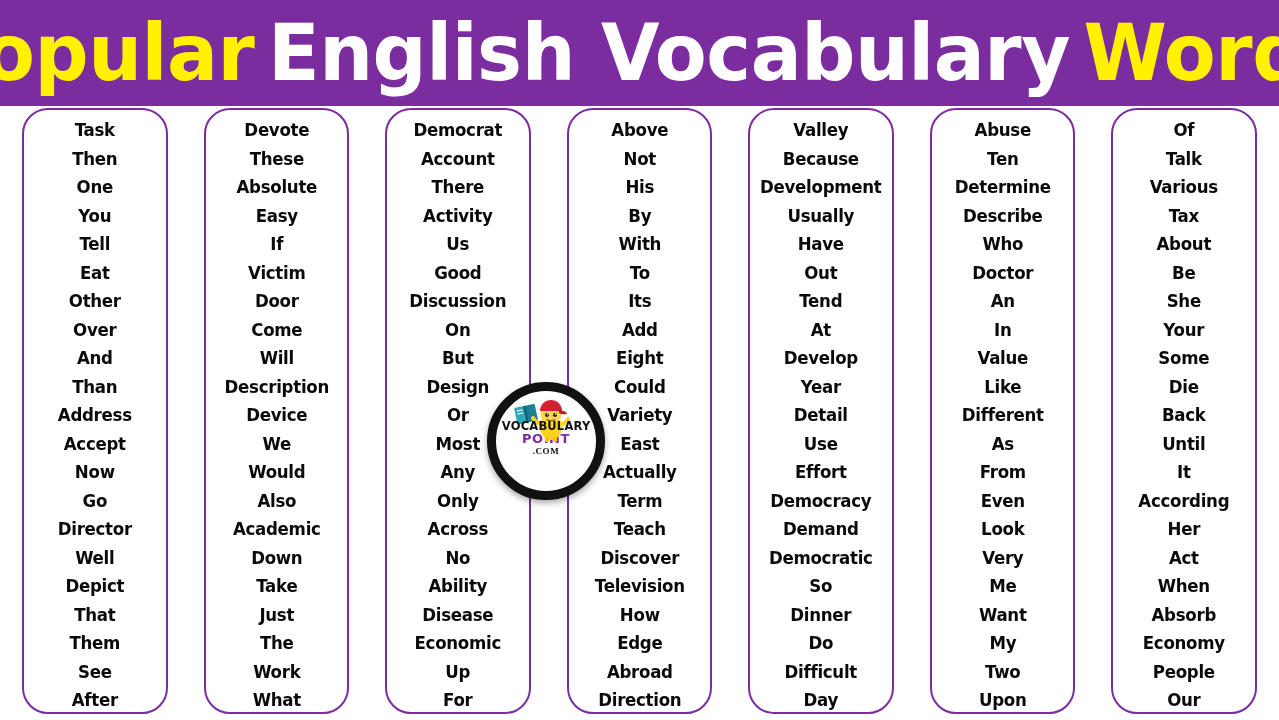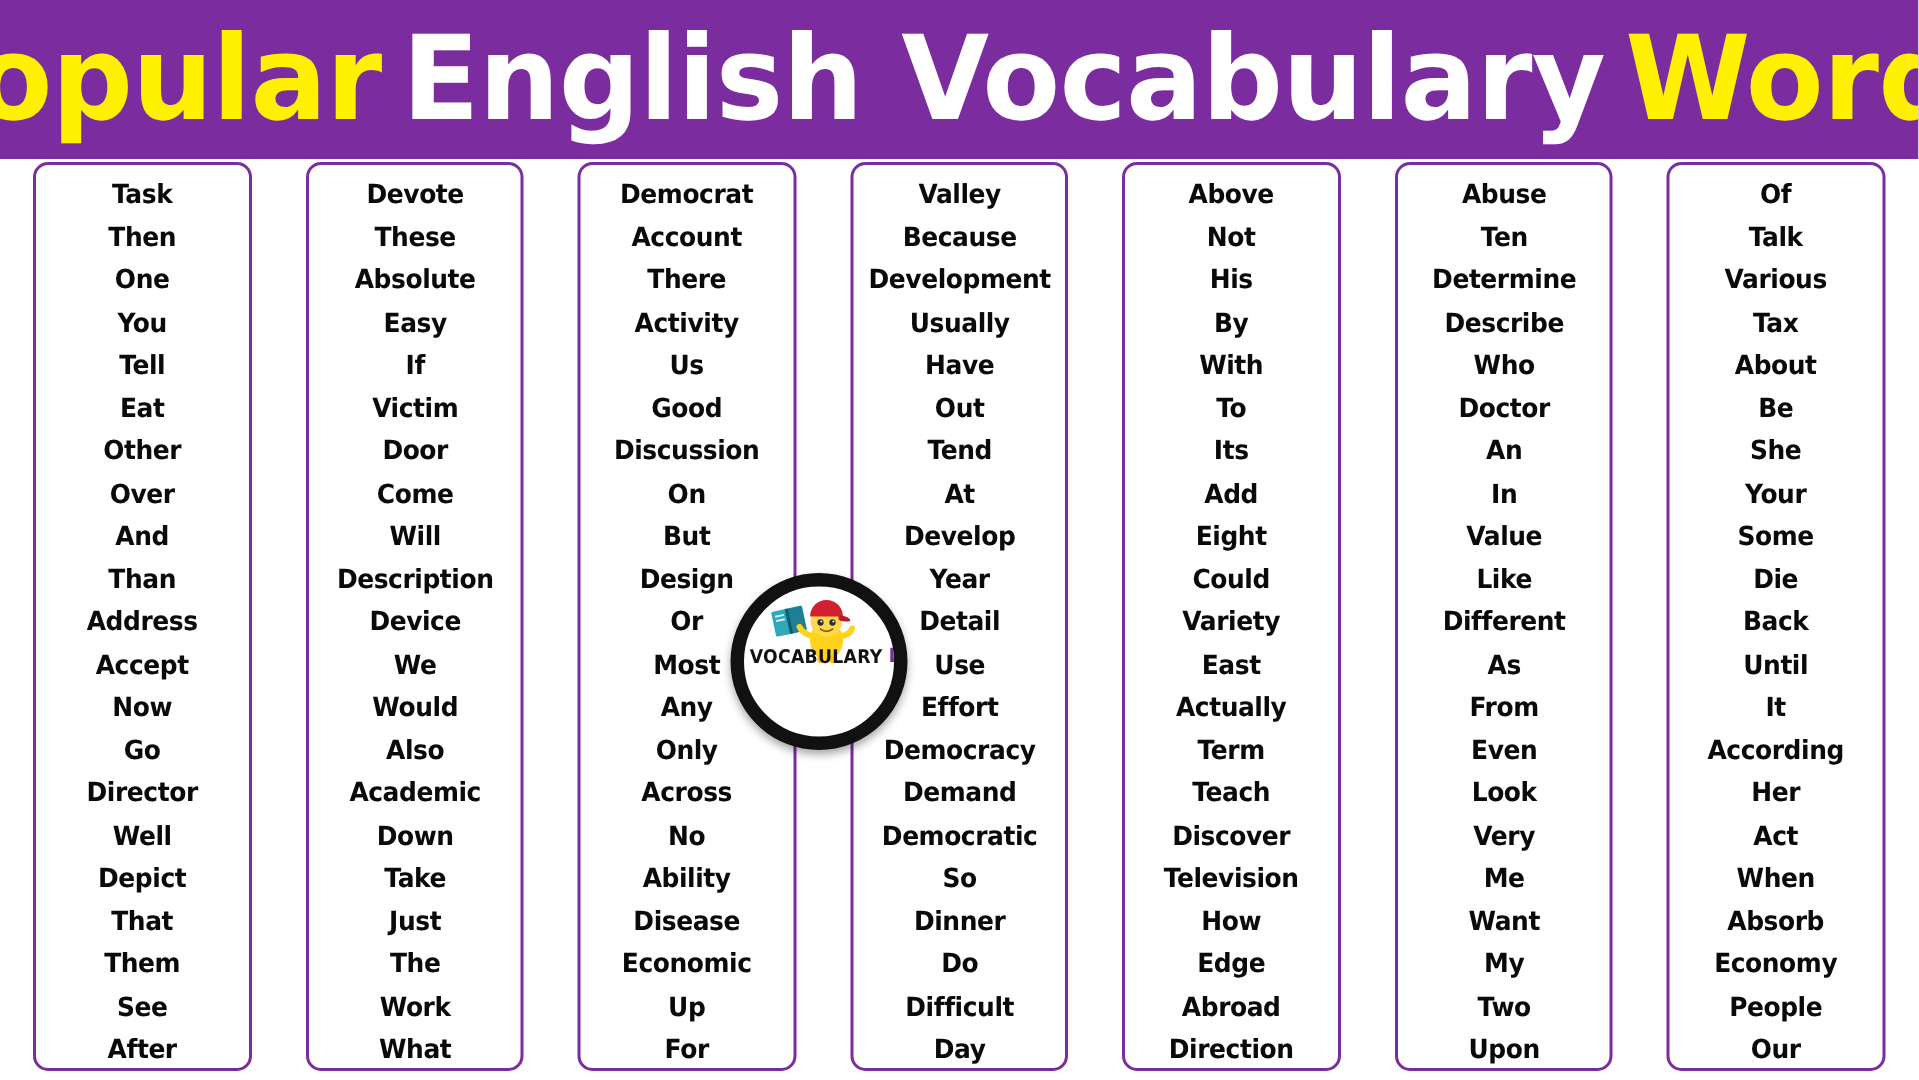--- a/index.html
+++ b/index.html
@@ -45,21 +45,21 @@
     left:0; top:108px;
     width:1279px; height:606px;
     display:flex;
     gap:0;
     padding:0 4px;
   }
   .card {
     flex:1 1 0;
     margin:0 18px;
     border:2.5px solid #7B2C9E;
-    border-radius:10px;
+    border-radius:26px;
     background:#FFFFFF;
     display:flex;
     flex-direction:column;
     align-items:center;
     justify-content:flex-start;
     padding:6px 3px 6px;
     overflow:hidden;
   }
   .word {
     width:100%;
@@ -83,23 +83,23 @@
     background:#FFFFFF;
     border:9px solid #111111;
     box-shadow:0 3px 6px rgba(0,0,0,0.35);
     z-index:5;
     overflow:hidden;
   }
   .logo-inner {
     position:relative;
     width:100%; height:100%;
     display:flex;
-    flex-direction:row;
+    flex-direction:column;
     align-items:center;
-    justify-content:space-between;
+    justify-content:center;
     padding-bottom:7px;
   }
   .logo-art {
     position:absolute;
     left:0; top:7px;
     width:100%; height:46px;
   }
   .logo-l1 {
     font-family:"DejaVu Sans", sans-serif;
     font-weight:bold;
@@ -205,20 +205,44 @@
       <div class="word">Across</div>
       <div class="word">No</div>
       <div class="word">Ability</div>
       <div class="word">Disease</div>
       <div class="word">Economic</div>
       <div class="word">Up</div>
       <div class="word">For</div>
     </div>
 
     <div class="card">
+      <div class="word">Above</div>
+      <div class="word">Not</div>
+      <div class="word">His</div>
+      <div class="word">By</div>
+      <div class="word">With</div>
+      <div class="word">To</div>
+      <div class="word">Its</div>
+      <div class="word">Add</div>
+      <div class="word">Eight</div>
+      <div class="word">Could</div>
+      <div class="word">Variety</div>
+      <div class="word">East</div>
+      <div class="word">Actually</div>
+      <div class="word">Term</div>
+      <div class="word">Teach</div>
+      <div class="word">Discover</div>
+      <div class="word">Television</div>
+      <div class="word">How</div>
+      <div class="word">Edge</div>
+      <div class="word">Abroad</div>
+      <div class="word">Direction</div>
+    </div>
+
+    <div class="card">
       <div class="word">Valley</div>
       <div class="word">Because</div>
       <div class="word">Development</div>
       <div class="word">Usually</div>
       <div class="word">Have</div>
       <div class="word">Out</div>
       <div class="word">Tend</div>
       <div class="word">At</div>
       <div class="word">Develop</div>
       <div class="word">Year</div>
@@ -229,44 +253,20 @@
       <div class="word">Demand</div>
       <div class="word">Democratic</div>
       <div class="word">So</div>
       <div class="word">Dinner</div>
       <div class="word">Do</div>
       <div class="word">Difficult</div>
       <div class="word">Day</div>
     </div>
 
     <div class="card">
-      <div class="word">Above</div>
-      <div class="word">Not</div>
-      <div class="word">His</div>
-      <div class="word">By</div>
-      <div class="word">With</div>
-      <div class="word">To</div>
-      <div class="word">Its</div>
-      <div class="word">Add</div>
-      <div class="word">Eight</div>
-      <div class="word">Could</div>
-      <div class="word">Variety</div>
-      <div class="word">East</div>
-      <div class="word">Actually</div>
-      <div class="word">Term</div>
-      <div class="word">Teach</div>
-      <div class="word">Discover</div>
-      <div class="word">Television</div>
-      <div class="word">How</div>
-      <div class="word">Edge</div>
-      <div class="word">Abroad</div>
-      <div class="word">Direction</div>
-    </div>
-
-    <div class="card">
       <div class="word">Abuse</div>
       <div class="word">Ten</div>
       <div class="word">Determine</div>
       <div class="word">Describe</div>
       <div class="word">Who</div>
       <div class="word">Doctor</div>
       <div class="word">An</div>
       <div class="word">In</div>
       <div class="word">Value</div>
       <div class="word">Like</div>

